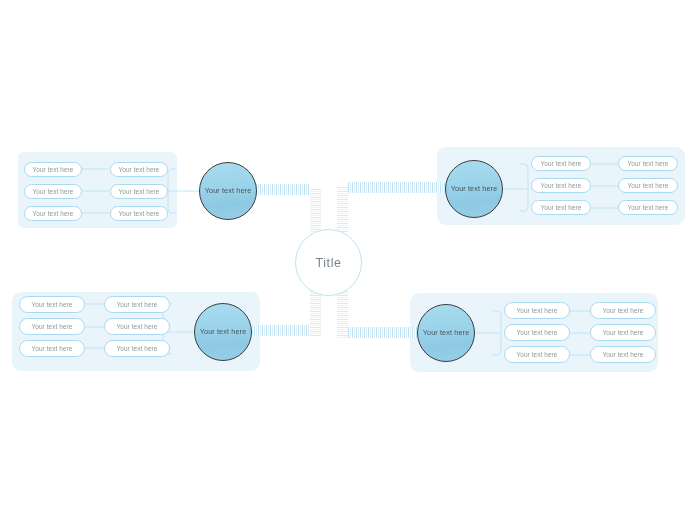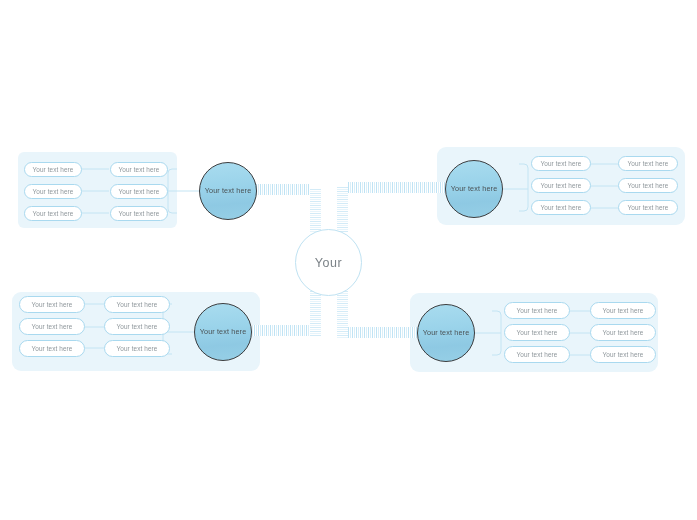--- a/index.html
+++ b/index.html
@@ -196,21 +196,21 @@
       <path d="M475,333 L492,333"></path>
       <path d="M492,311 L497,311 Q501,311 501,315 L501,351 Q501,355 497,355 L492,355"></path>
       <path d="M501,333 L492,333"></path>
       <path d="M564,311 L591,311"></path>
       <path d="M564,333 L591,333"></path>
       <path d="M564,355 L591,355"></path>
     </g>
   </svg>
 
   <div id="title-circle">
-    <span class="label">Your</span>
+    <span class="label">Title</span>
   </div>
 
   <div class="branch-circle" id="circle-tl">
     <span class="label">Your text here</span>
   </div>
   <div class="pill w1" style="left:24px;  top:162px;">
       <span class="label">Your text here</span>
     </div>
   <div class="pill w1" style="left:24px;  top:184px;">
       <span class="label">Your text here</span>

